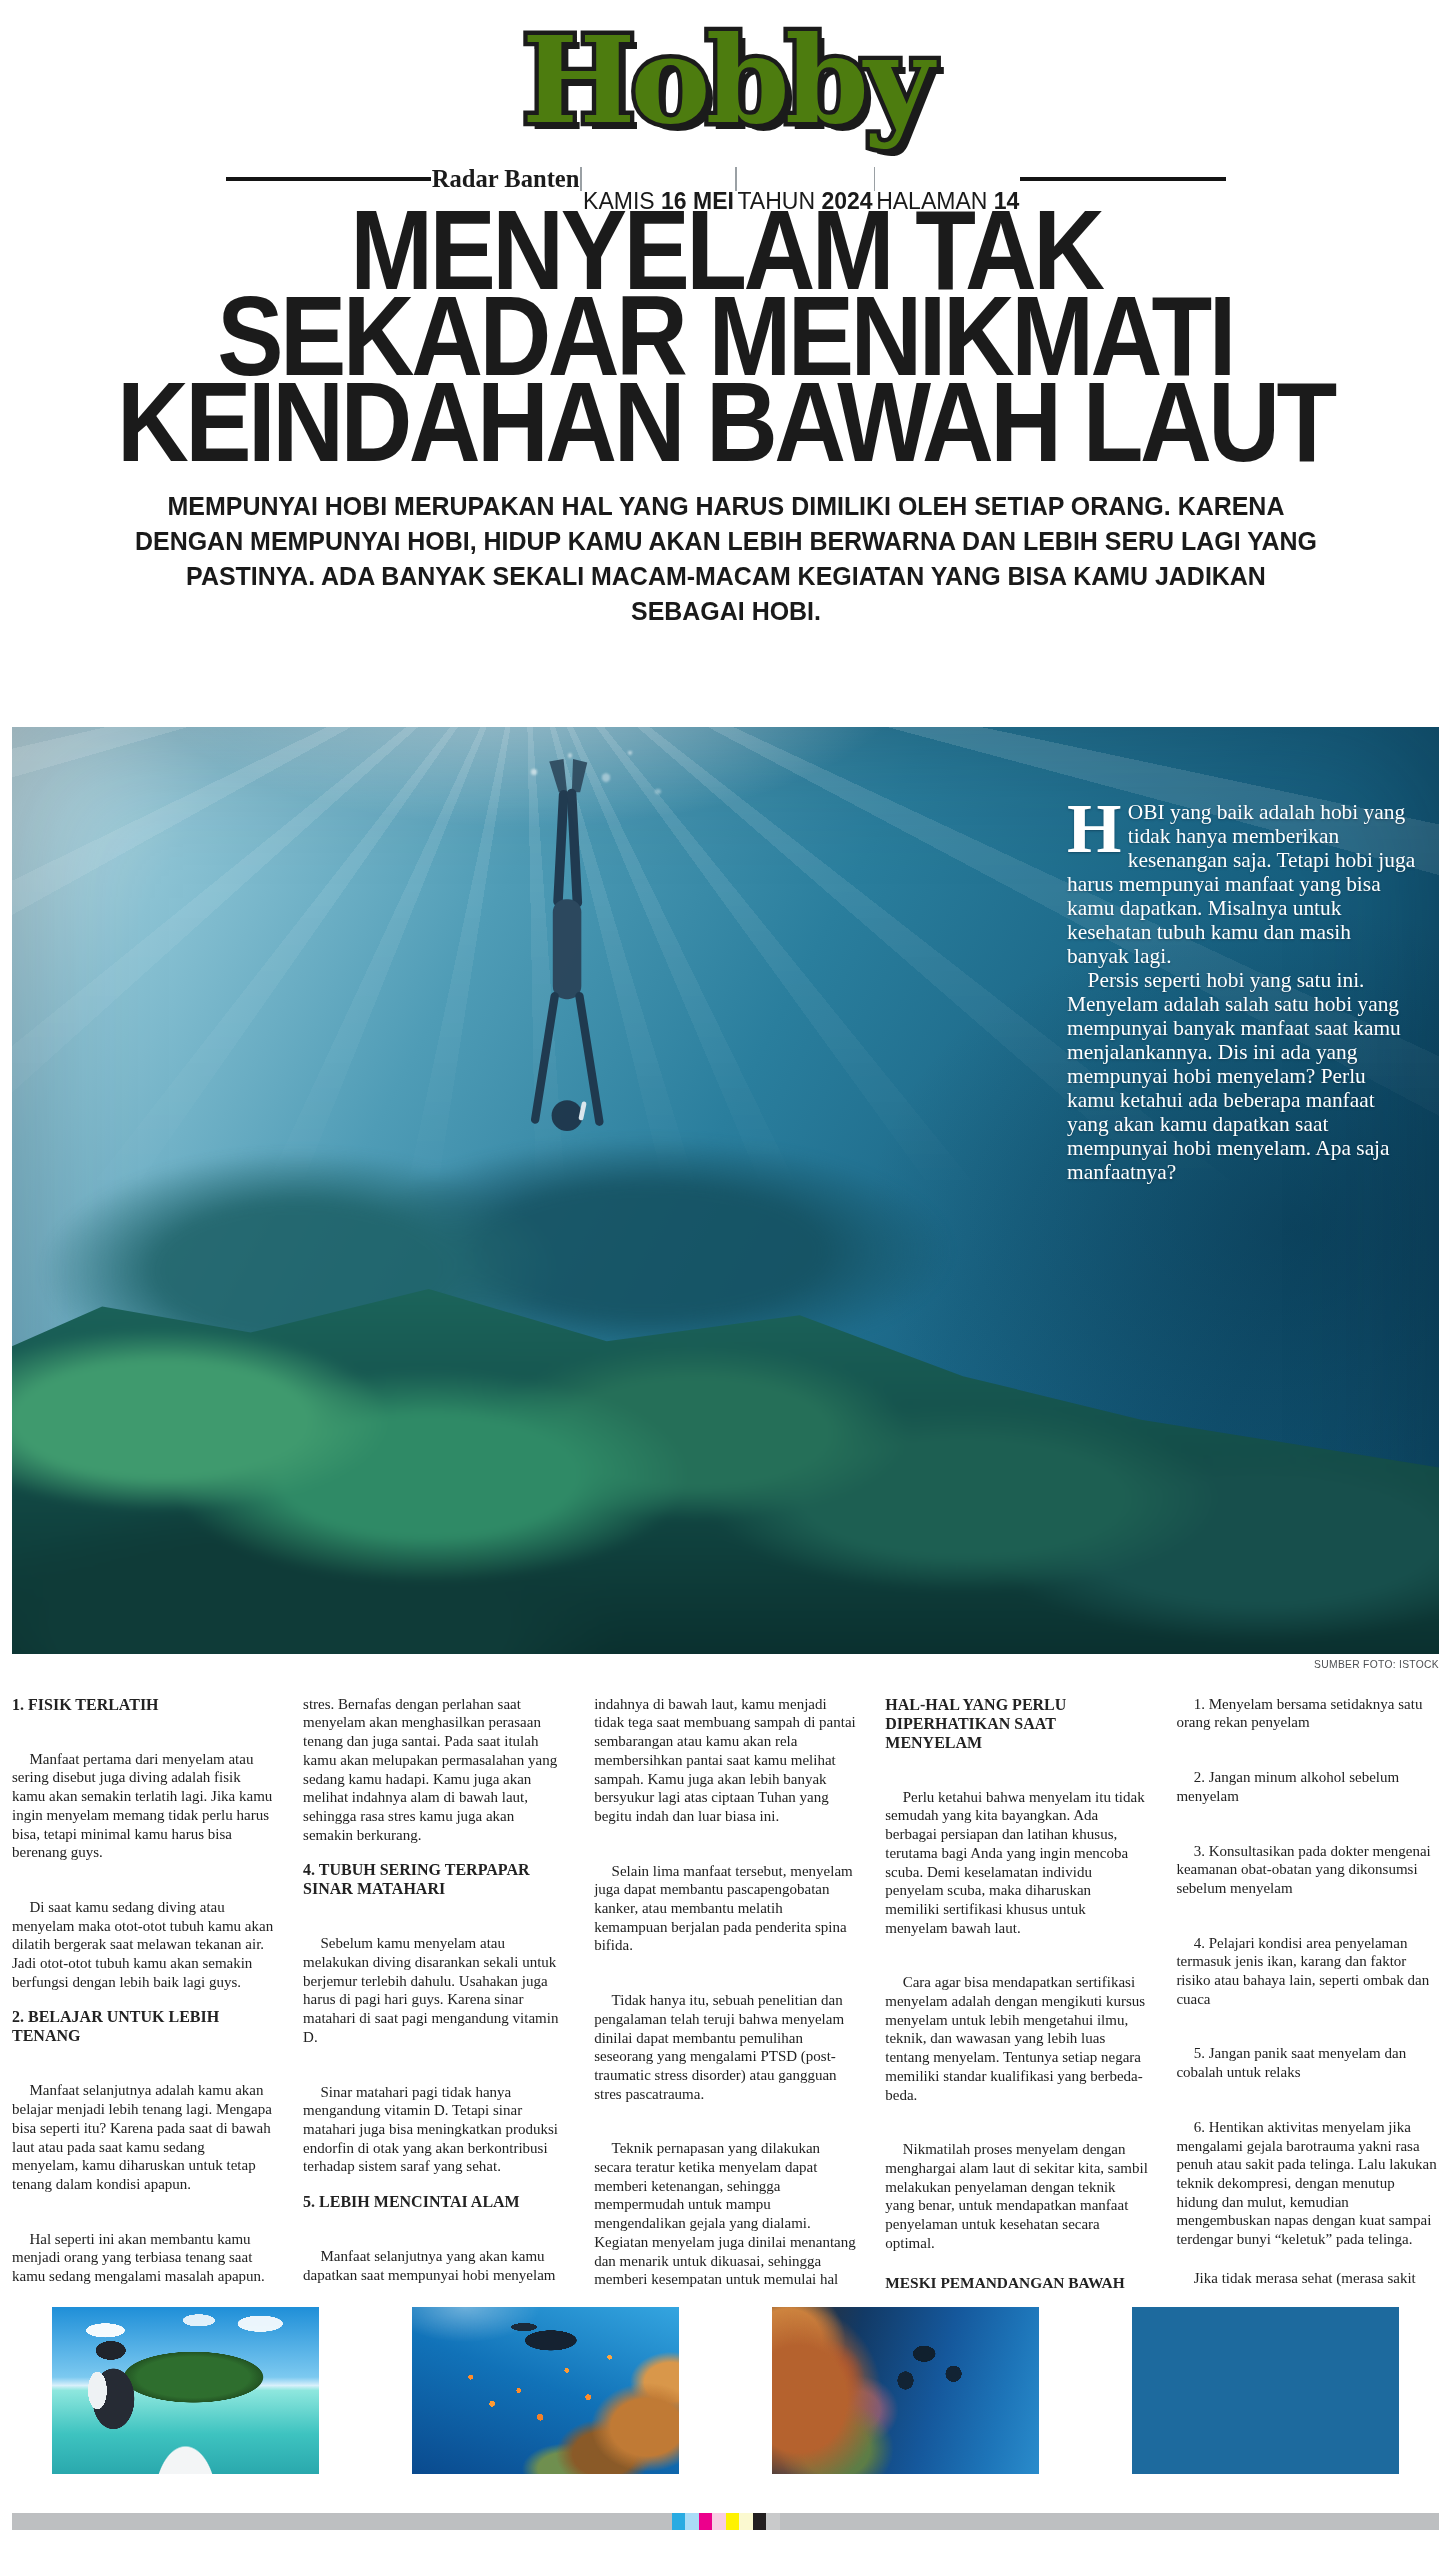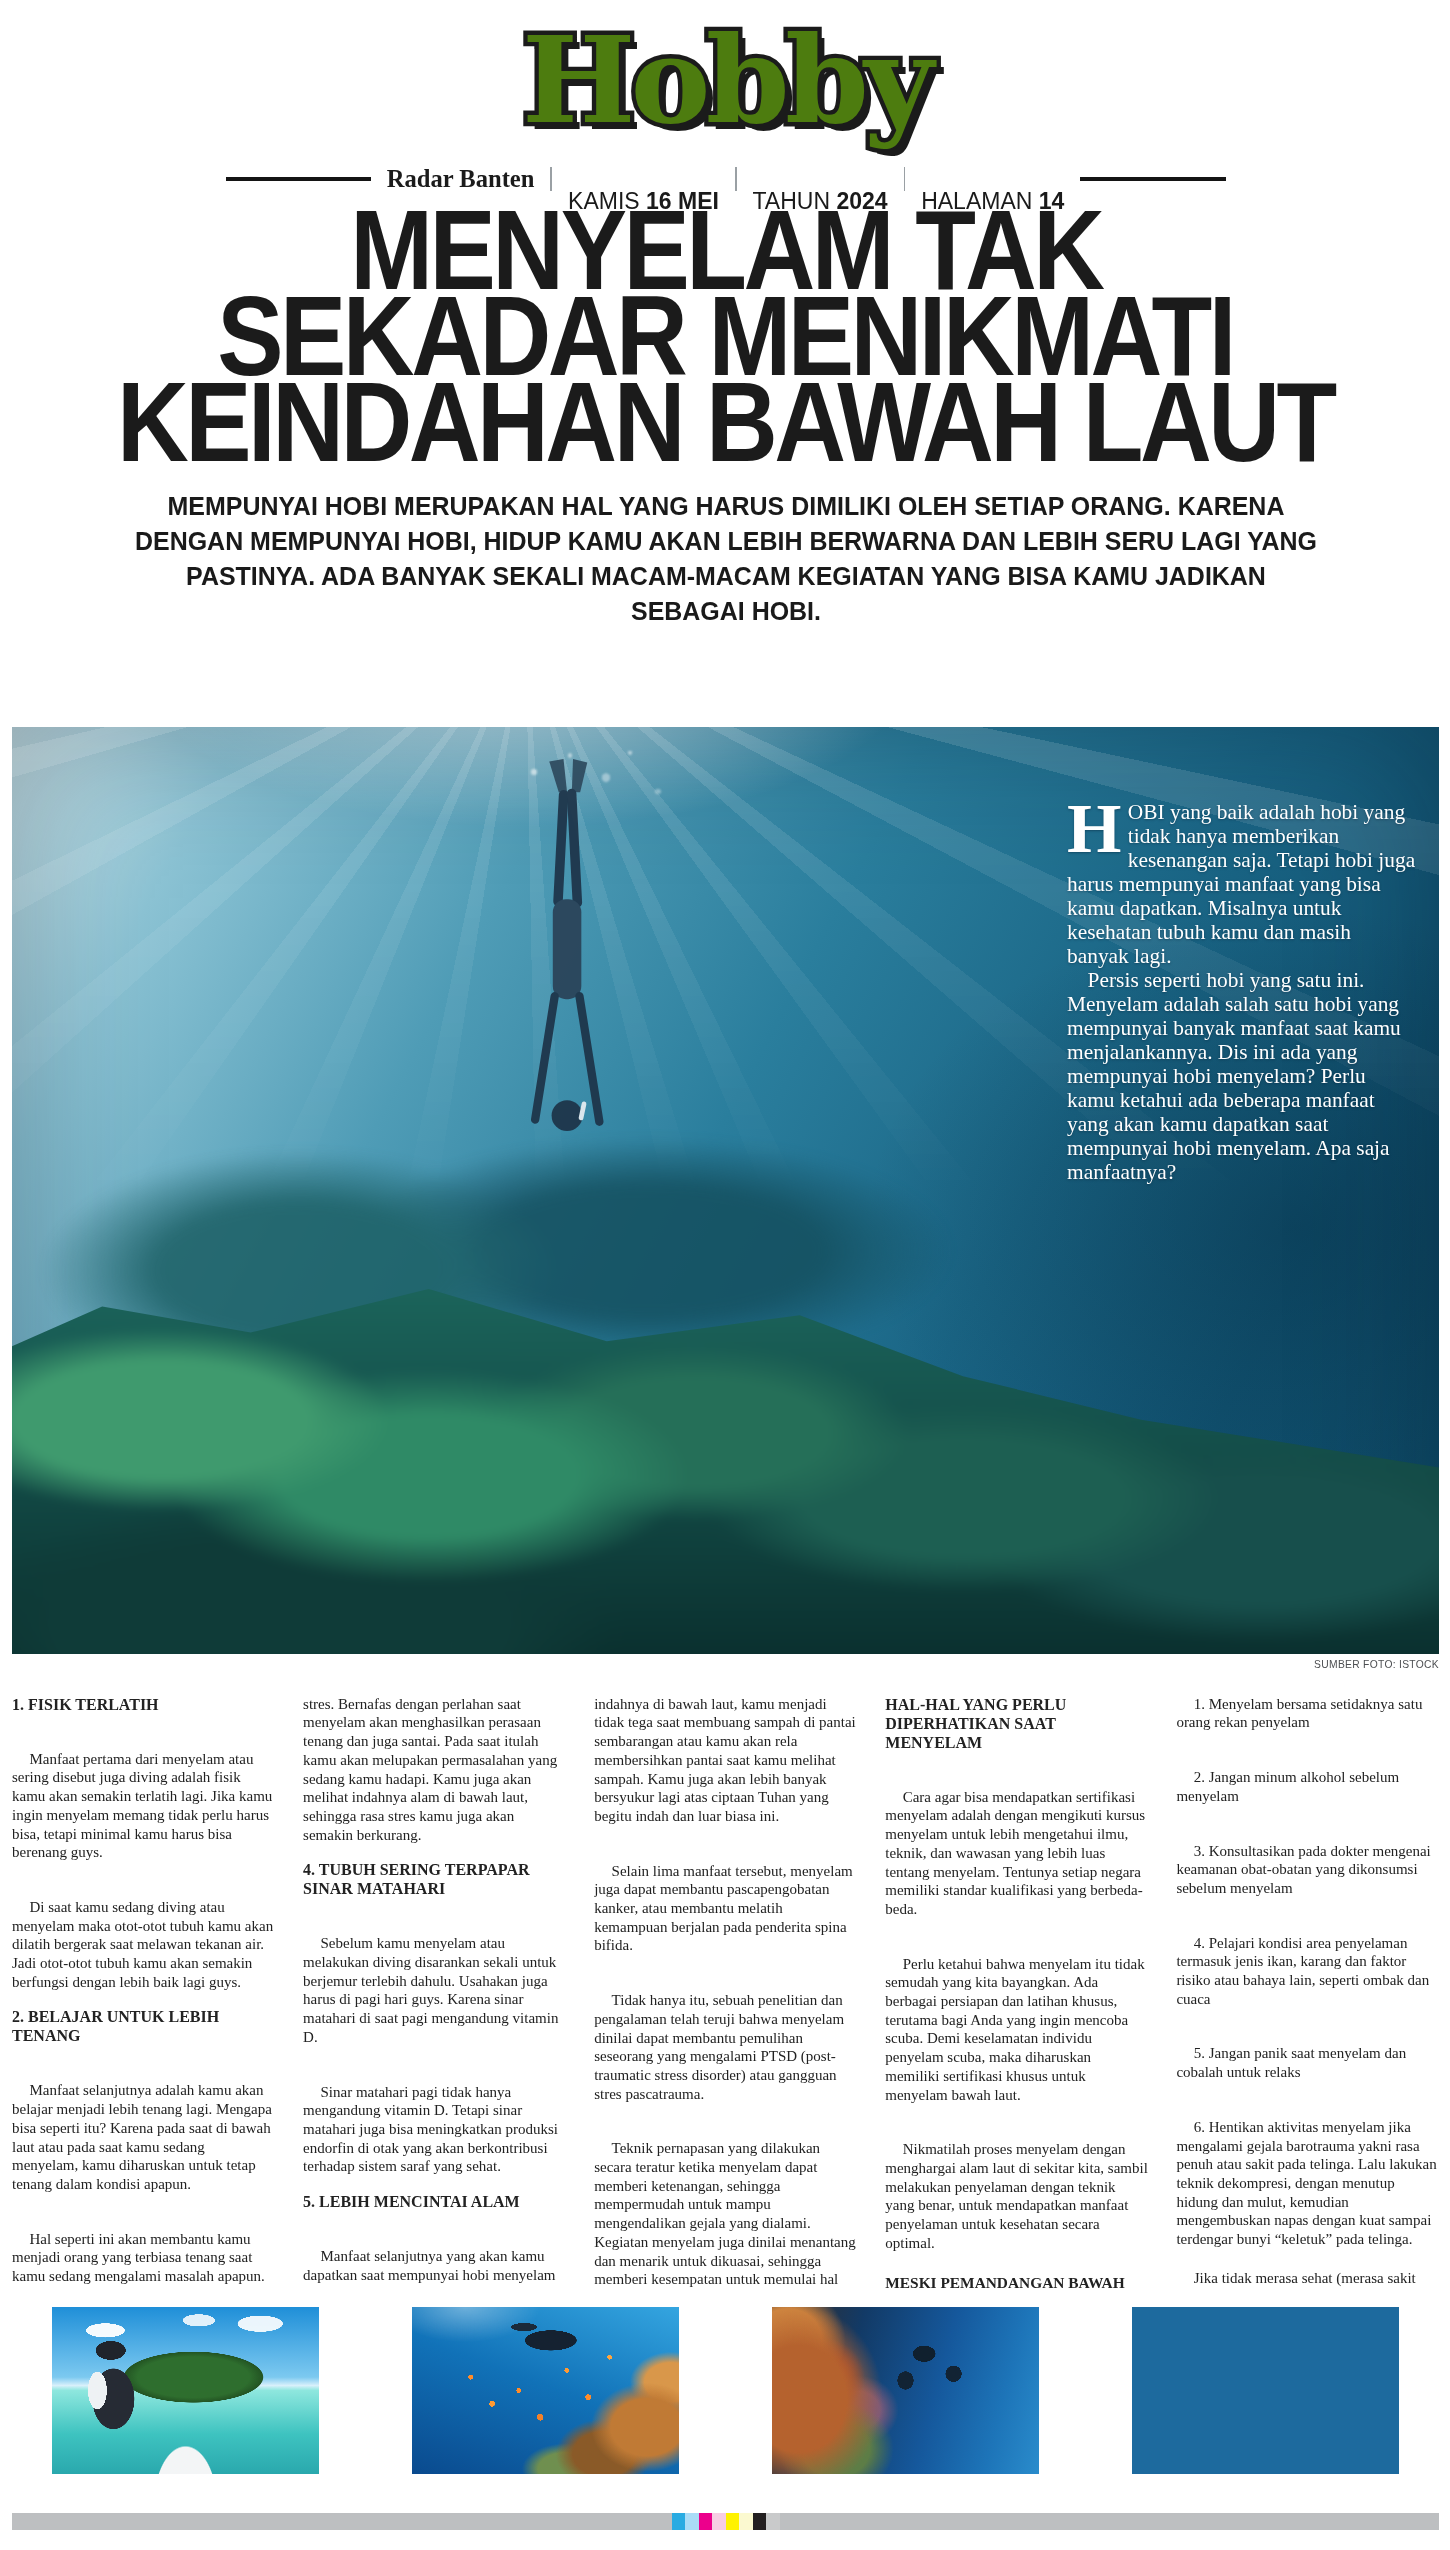--- a/index.html
+++ b/index.html
@@ -6,21 +6,21 @@
   body{width:1451px;height:2550px;background:#ffffff;position:relative;overflow:hidden;
        font-family:"Liberation Serif",serif;color:#1b1b1b;}
 
   
   .logo{margin:1.6px auto 0;text-align:center;
         font-family:"DejaVu Serif",serif;font-weight:bold;
         font-size:120px;line-height:155px;letter-spacing:-4.8px;
         color:#4d7c0f;
         -webkit-text-stroke:8.7px #1b1b1b;paint-order:stroke fill;
         text-shadow:7.1px 7.1px 0 #1b1b1b;}
-  .dateline{width:1000px;margin:6.3px auto 0;display:flex;align-items:center;gap:16px;height:33px;}
+  .dateline{width:1000px;margin:6.3px auto 0;display:flex;align-items:center;gap:1px;height:33px;}
   .dl-rule{flex:1;height:4px;background:#141414;}
   .dl-pub{font-family:"Liberation Serif",serif;font-weight:bold;font-size:24.6px;white-space:nowrap;}
   .dl-sep{width:1.6px;height:24px;background:#9aa0a4;}
   .dl-item{font-family:"Liberation Sans",sans-serif;font-size:23px;white-space:nowrap;color:#1a1a1a;margin-top:44px;}
   .dl-item b{font-weight:bold;}
 
   
   .headline{margin-top:11px;text-align:center;color:#1b1b1b;}
   .hl-line{line-height:86px;font-family:"Liberation Sans",sans-serif;font-weight:bold;
            font-size:113px;letter-spacing:-4px;}
@@ -223,22 +223,22 @@
       <p class="blk-p">Gara-gara kamu sering melihat</p>
     </div>
   <div class="col">
       <p class="blk-p0">indahnya di bawah laut, kamu menjadi tidak tega saat membuang sampah di pantai sembarangan atau kamu akan rela membersihkan pantai saat kamu melihat sampah. Kamu juga akan lebih banyak bersyukur lagi atas ciptaan Tuhan yang begitu indah dan luar biasa ini.</p>
       <p class="blk-p">Selain lima manfaat tersebut, menyelam juga dapat membantu pascapengobatan kanker, atau membantu melatih kemampuan berjalan pada penderita spina bifida.</p>
       <p class="blk-p">Tidak hanya itu, sebuah penelitian dan pengalaman telah teruji bahwa menyelam dinilai dapat membantu pemulihan seseorang yang mengalami PTSD (post-traumatic stress disorder) atau gangguan stres pascatrauma.</p>
       <p class="blk-p">Teknik pernapasan yang dilakukan secara teratur ketika menyelam dapat memberi ketenangan, sehingga mempermudah untuk mampu mengendalikan gejala yang dialami. Kegiatan menyelam juga dinilai menantang dan menarik untuk dikuasai, sehingga memberi kesempatan untuk memulai hal baru dan tidak selalu fokus pada masa lalu.</p>
     </div>
   <div class="col">
       <h3 class="blk-h">HAL-HAL YANG PERLU DIPERHATIKAN SAAT MENYELAM</h3>
+      <p class="blk-p">Perlu ketahui bahwa menyelam itu tidak semudah yang kita bayangkan. Ada berbagai persiapan dan latihan khusus, terutama bagi Anda yang ingin mencoba scuba. Demi keselamatan individu penyelam scuba, maka diharuskan memiliki sertifikasi khusus untuk menyelam bawah laut.</p>
       <p class="blk-p">Cara agar bisa mendapatkan sertifikasi menyelam adalah dengan mengikuti kursus menyelam untuk lebih mengetahui ilmu, teknik, dan wawasan yang lebih luas tentang menyelam. Tentunya setiap negara memiliki standar kualifikasi yang berbeda-beda.</p>
-      <p class="blk-p">Perlu ketahui bahwa menyelam itu tidak semudah yang kita bayangkan. Ada berbagai persiapan dan latihan khusus, terutama bagi Anda yang ingin mencoba scuba. Demi keselamatan individu penyelam scuba, maka diharuskan memiliki sertifikasi khusus untuk menyelam bawah laut.</p>
       <p class="blk-p">Nikmatilah proses menyelam dengan menghargai alam laut di sekitar kita, sambil melakukan penyelaman dengan teknik yang benar, untuk mendapatkan manfaat penyelaman untuk kesehatan secara optimal.</p>
       <h3 class="blk-h2">MESKI PEMANDANGAN BAWAH LAUT DAPAT MENYITA PERHATIAN, NAMUN JANGAN LUPAKAN HAL-HAL PENTING YANG HARUS DIPERHATIKAN SAAT MENYELAM, YAITU:</h3>
     </div>
   <div class="col">
       <p class="blk-item">1. Menyelam bersama setidaknya satu orang rekan penyelam</p>
       <p class="blk-item">2. Jangan minum alkohol sebelum menyelam</p>
       <p class="blk-item">3. Konsultasikan pada dokter mengenai keamanan obat-obatan yang dikonsumsi sebelum menyelam</p>
       <p class="blk-item">4. Pelajari kondisi area penyelaman termasuk jenis ikan, karang dan faktor risiko atau bahaya lain, seperti ombak dan cuaca</p>
       <p class="blk-item">5. Jangan panik saat menyelam dan cobalah untuk relaks</p>
       <p class="blk-item">6. Hentikan aktivitas menyelam jika mengalami gejala barotrauma yakni rasa penuh atau sakit pada telinga. Lalu lakukan teknik dekompresi, dengan menutup hidung dan mulut, kemudian mengembuskan napas dengan kuat sampai terdengar bunyi “keletuk” pada telinga.</p>

